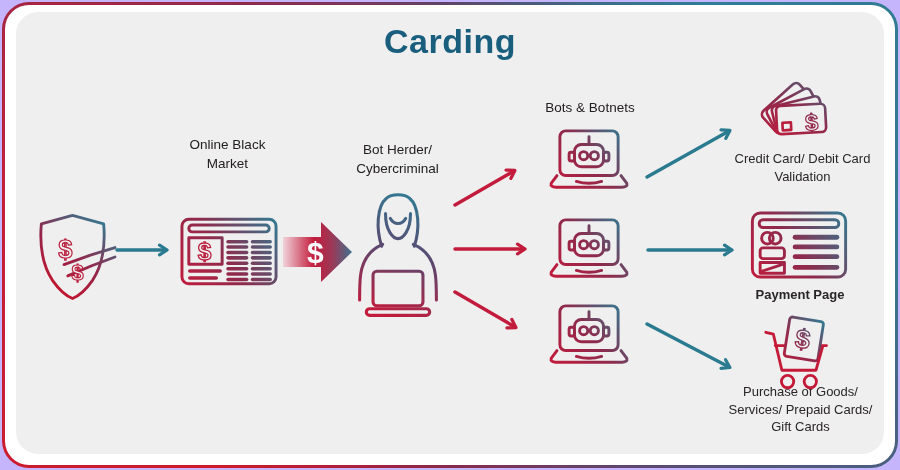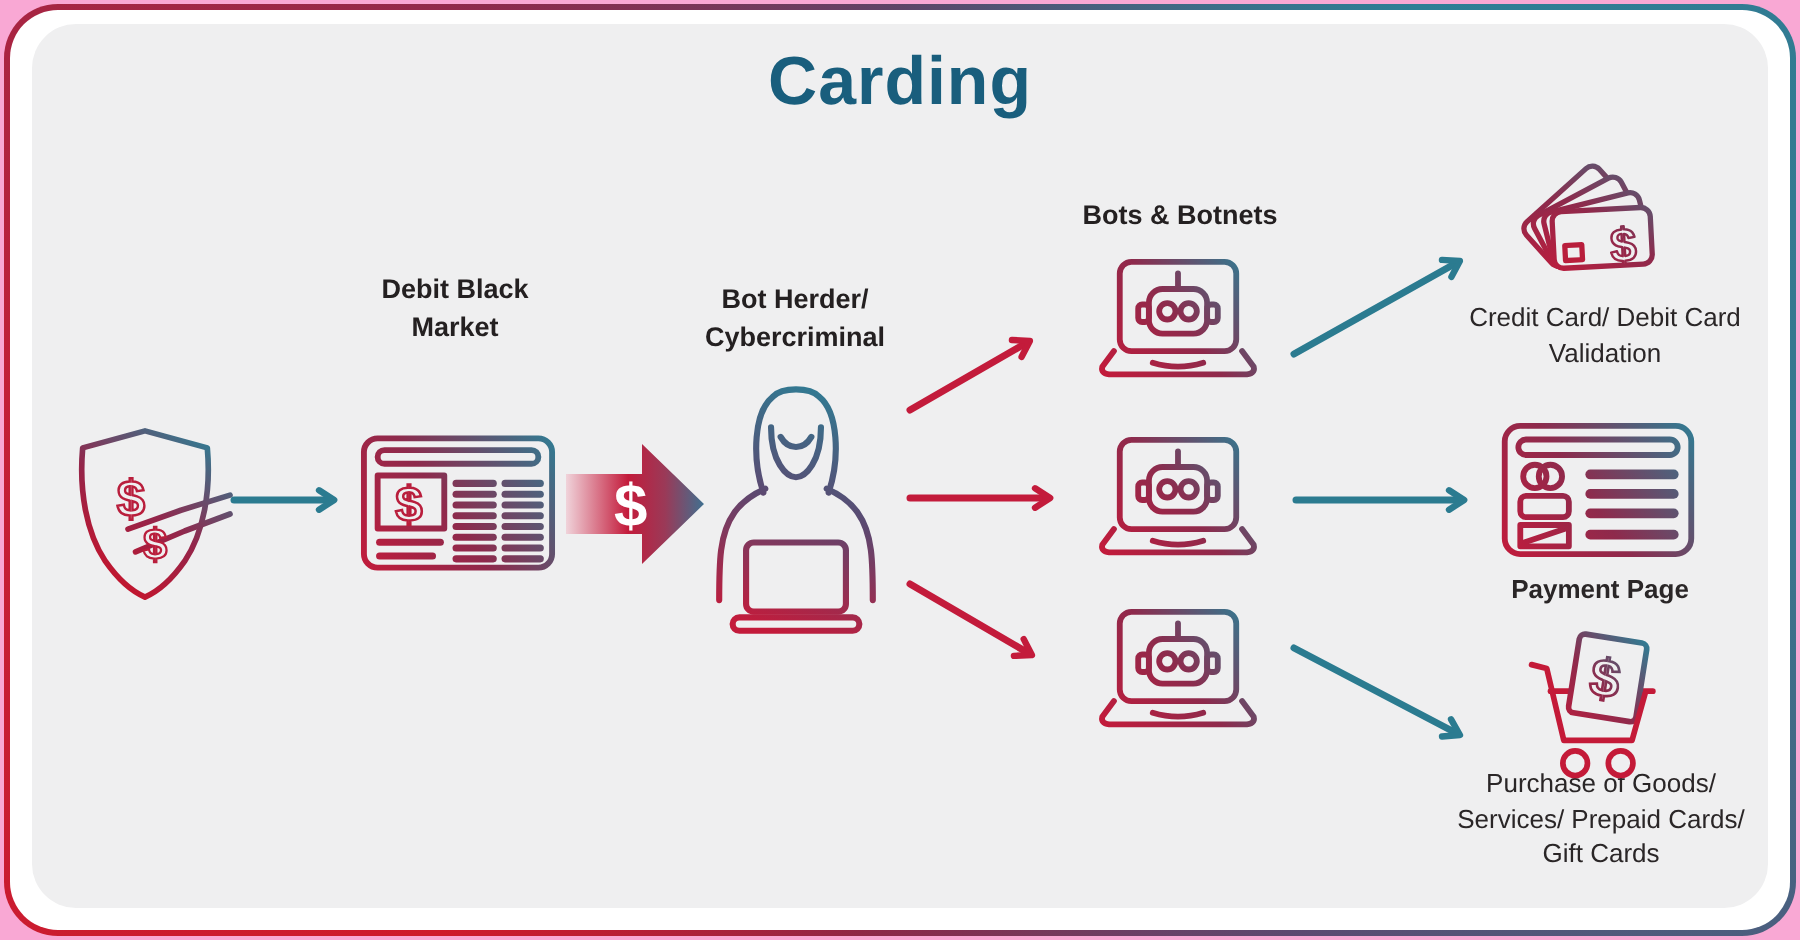--- a/index.html
+++ b/index.html
@@ -1,45 +1,45 @@
 <!DOCTYPE html>
 <html><head>
 <meta charset="utf-8">
 <style>
   html,body{margin:0;padding:0;background:#ffffff;}
   body{font-family:"Liberation Sans", sans-serif;}
-  #stage{position:relative;width:900px;height:470px;background:#f9a8d4;overflow:hidden;}
+  #stage{position:relative;width:900px;height:470px;background:#c4b5fd;overflow:hidden;}
   .border-wrap{position:absolute;inset:2px;border-radius:27px;
     background:conic-gradient(from 0deg at 50% 50%,
       #5e4468 0deg,#2e7e95 48deg,#39758e 95deg,#5c4870 140deg,
       #8f2746 185deg,#cf1a2b 225deg,#c31f38 275deg,#8e2a4c 318deg,#5e4468 360deg);}
   .border-inner{position:absolute;inset:3px;border-radius:24px;background:#ffffff;}
   .panel{position:absolute;left:16px;right:16px;top:12px;bottom:16px;border-radius:22px;background:#efeff0;}
   .title{position:absolute;left:0;right:0;top:22px;text-align:center;
     font-size:34px;font-weight:bold;color:#195e7d;letter-spacing:.5px;}
-  .node-label{position:absolute;text-align:center;font-size:13.5px;font-weight:bold;
+  .node-label{position:absolute;text-align:center;font-size:13.5px;font-weight:normal;
     color:#242021;line-height:1.4;white-space:pre-line;}
   .node-caption{position:absolute;text-align:center;font-size:13px;font-weight:normal;
     color:#2a2627;line-height:1.35;white-space:pre-line;}
   .icon{position:absolute;}
   svg{display:block;overflow:visible;}
   .dollar-glyph{font-family:"Liberation Sans",sans-serif;font-weight:bold;}
 </style>
 </head>
 <body>
 
 <div id="stage">
   <div class="border-wrap">
     <div class="border-inner"></div>
   </div>
   <div class="panel"></div>
 
   <div class="title">Carding</div>
 
-  <div class="node-label" style="left:165px;top:136px;width:125px;">Debit Black
+  <div class="node-label" style="left:165px;top:136px;width:125px;">Online Black
 Market</div>
   <div class="node-label" style="left:335px;top:141px;width:125px;">Bot Herder/
 Cybercriminal</div>
   <div class="node-label" style="left:530px;top:99px;width:120px;">Bots &amp; Botnets</div>
   <div class="node-caption" style="left:725px;top:150px;width:155px;">Credit Card/ Debit Card
 Validation</div>
   <div class="node-caption" style="left:740px;top:286px;width:120px;font-weight:bold;">Payment Page</div>
   <div class="node-caption" style="left:718px;top:383px;width:165px;">Purchase of Goods/
 Services/ Prepaid Cards/
 Gift Cards</div>

